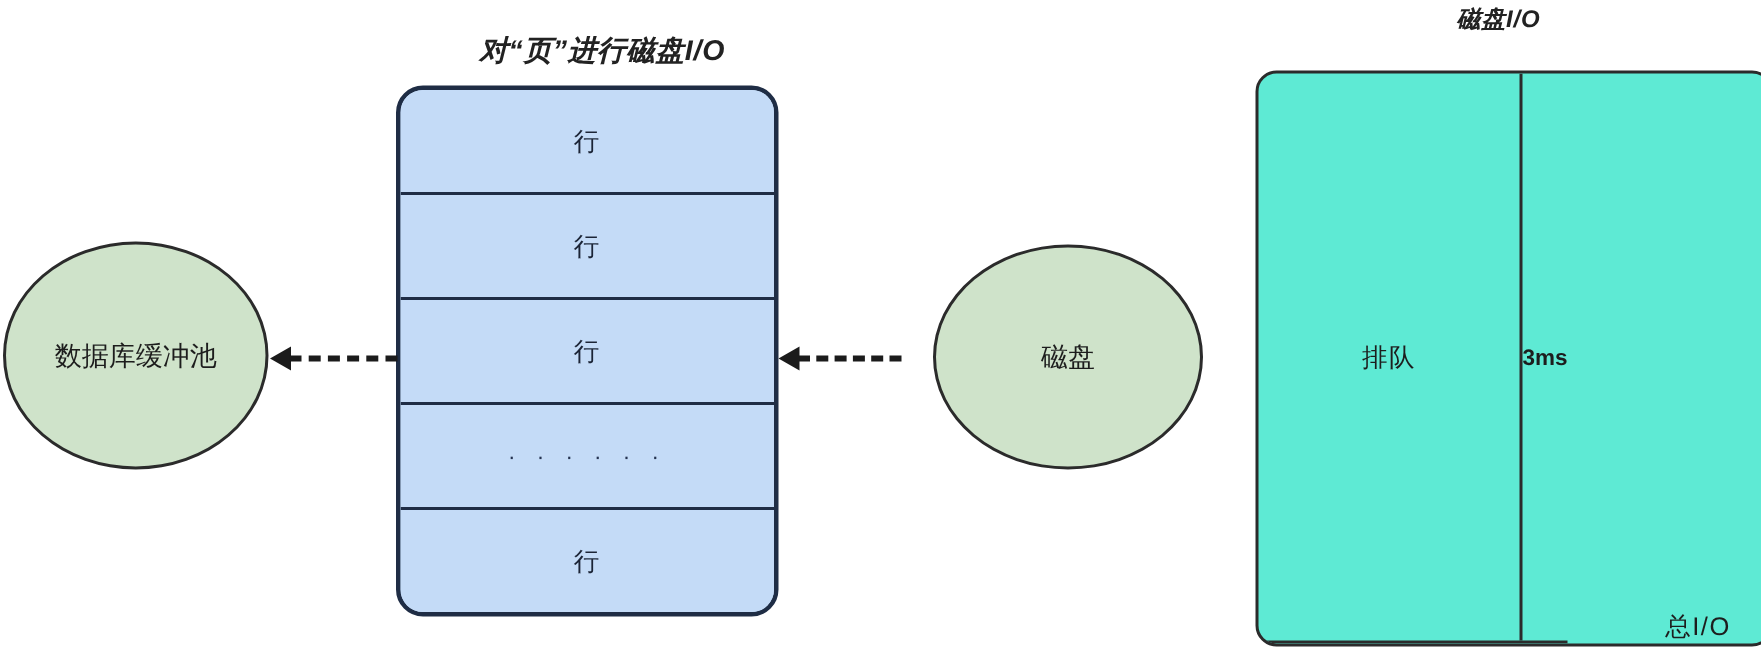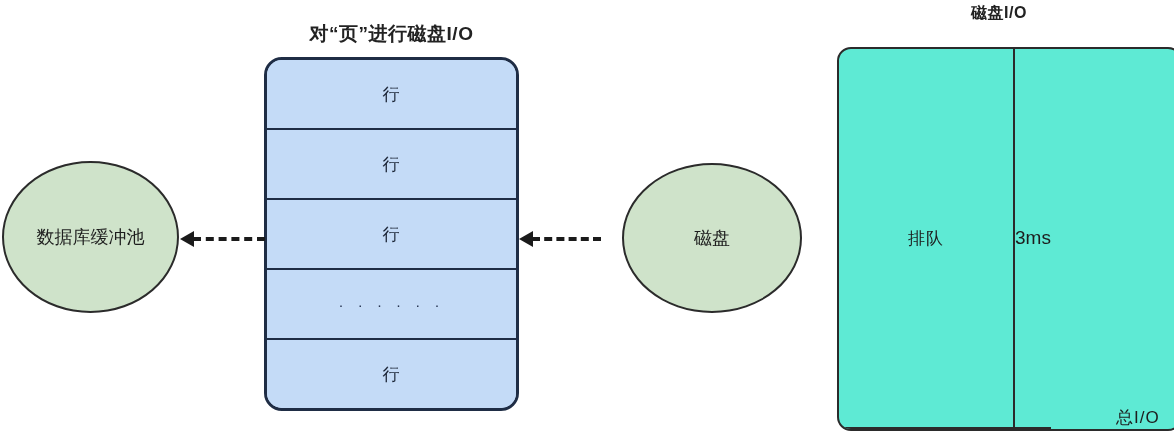--- a/index.html
+++ b/index.html
@@ -19,23 +19,24 @@
     overflow: hidden;
   }
 
   
   .diagram-title {
     position: absolute;
     font-weight: bold;
     color: #222222;
     white-space: nowrap;
     letter-spacing: 0.5px;
+    font-style: italic;
   }
   #page-title {
-    left: 265px;
+    left: 275px;
     top: 21px;
     width: 253px;
     text-align: center;
     font-size: 19px;
   }
   #table-title {
     left: 838px;
     top: 3px;
     width: 322px;
     text-align: center;
@@ -174,22 +175,23 @@
   }
   .io-cell-name {
     flex: 0 0 176px;
     border-right: 2.5px solid #2b2b2b;
     font-size: 17px;
     color: #1d1d1d;
     letter-spacing: 1px;
   }
   .io-cell-value {
     flex: 1 1 auto;
-    font-size: 19px;
+    font-size: 15px;
     color: #1d1d1d;
+    font-weight: bold;
   }
 </style>
 </head>
 <body>
 
 <div id="canvas">
 
   <div id="page-title" class="diagram-title">对“页”进行磁盘I/O</div>
 
   <div id="table-title" class="diagram-title">磁盘I/O</div>

